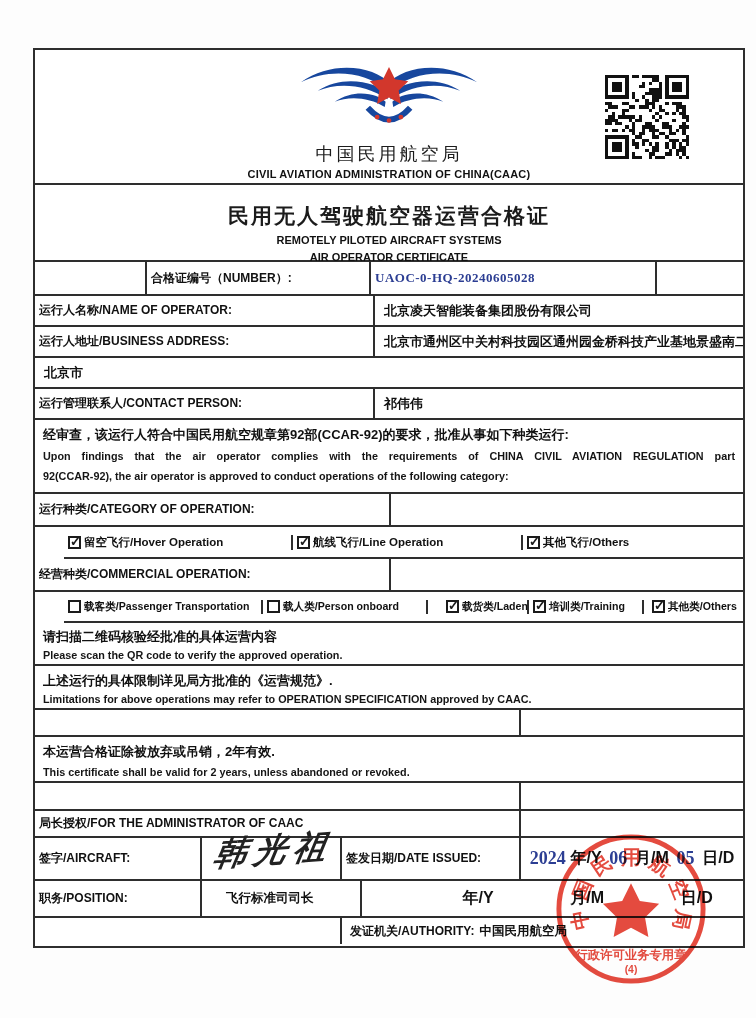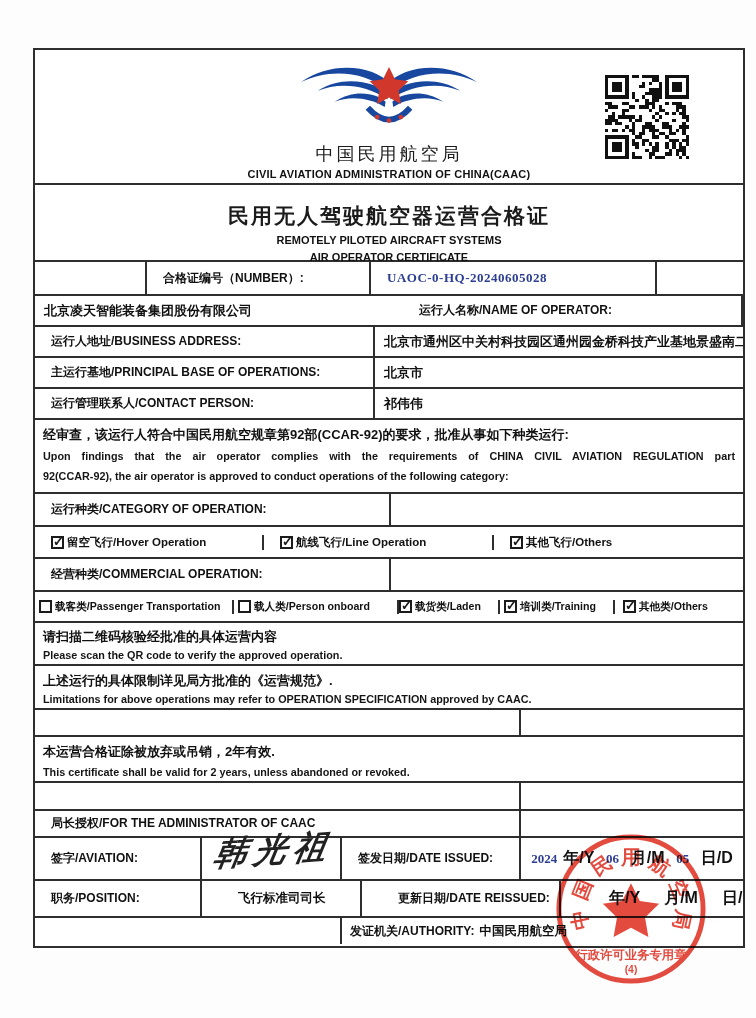--- a/index.html
+++ b/index.html
@@ -20,54 +20,54 @@
   .org-en{font-size:11px;font-weight:bold;letter-spacing:.2px;margin-top:2px;}
   .qr{position:absolute;top:24px;right:54px;width:84px;height:86px;}
 
   
   .ttl{height:77px;text-align:center;padding-top:17px;}
   .ttl-cn{font-family:"Liberation Serif",serif;font-size:21px;font-weight:600;letter-spacing:2px;color:#1b1b1b;}
   .ttl-en{font-size:11px;font-weight:bold;line-height:14px;margin-top:3px;}
 
   
   .cells{display:flex;align-items:stretch;}
-  .cell{border-right:2px solid #2e2e2e;display:flex;align-items:center;padding-left:16px;overflow:hidden;}
+  .cell{border-right:2px solid #2e2e2e;display:flex;align-items:center;padding-left:4px;overflow:hidden;}
   .cell.end{border-right:none;}
   .lab{font-size:12px;font-weight:bold;white-space:nowrap;}
   .val-cjk{font-size:13px;font-weight:bold;white-space:nowrap;}
   .val-num{font-family:"Liberation Serif",serif;font-size:13px;font-weight:600;color:#2c3e93;letter-spacing:.5px;}
 
   .num-row{height:34px;}
   .op-row{height:31px;}
 
   .para{padding:4px 8px 0 8px;}
   .p-cn{font-size:13px;font-weight:bold;line-height:22px;}
   .p-en{font-size:10.8px;font-weight:bold;color:#151515;line-height:20px;}
   .just{text-align:justify;text-align-last:justify;}
 
   .approval{height:74px;}
   .note{height:43px;}
   .lim{height:44px;}
   .valid{height:46px;}
 
   .label-row{height:33px;}
-  .cb-row{align-items:center;}
+  .cb-row{align-items:center;margin-left:29px;}
   .opt{font-size:11.5px;font-weight:bold;white-space:nowrap;}
   .box{width:13px;height:13px;border:2px solid #1b1b1b;margin:0 3px 0 0;position:relative;flex:none;background:#fff;}
   .box.on::after{content:"✓";position:absolute;left:0px;top:-4px;font-size:13px;font-weight:bold;color:#1b1b1b;}
 
   .empty-row{height:27px;}
   .admin-row{height:27px;}
 
   .sig-row{height:43px;}
   .pos-row{height:37px;gap:20px;}
   .auth-row{height:26px;border-bottom:none;}
   .dates{display:flex;align-items:center;justify-content:space-evenly;width:100%;padding:0 4px;}
   .dates .u{font-size:16px;font-weight:bold;white-space:nowrap;}
-  .dates .dv{font-family:"Liberation Serif",serif;font-size:13px;font-weight:600;color:#2c3e93;min-width:24px;text-align:center;}
+  .dates .dv{font-family:"Liberation Serif",serif;font-size:18px;font-weight:600;color:#2c3e93;min-width:24px;text-align:center;}
 
   .sig-script{position:absolute;left:214px;top:827px;z-index:4;width:150px;
       font-family:"Liberation Serif",serif;font-style:italic;font-weight:600;font-size:33px;
       letter-spacing:7px;color:#222;transform:rotate(-4deg) skewX(-14deg);white-space:nowrap;}
 
   .stamp{position:absolute;left:552px;top:830px;width:158px;height:158px;z-index:5;
          opacity:.92;mix-blend-mode:multiply;pointer-events:none;}
 </style>
 </head>
 <body>
@@ -407,39 +407,36 @@
     <div class="cell" style="width:224px">
       <span class="lab">合格证编号（NUMBER）:</span>
     </div>
     <div class="cell" style="width:286px">
       <span class="val-num">UAOC-0-HQ-20240605028</span>
     </div>
     <div class="cell end" style="flex:1"></div>
   </div>
 
   <div class="row cells op-row">
+    <div class="cell" style="width:340px">
+        <span class="lab">运行人名称/NAME OF OPERATOR:</span>
+      </div>
     <div class="cell end" style="flex:1;padding-left:9px">
         <span class="val-cjk">北京凌天智能装备集团股份有限公司</span>
-      </div>
-    <div class="cell" style="width:340px">
-        <span class="lab">运行人名称/NAME OF OPERATOR:</span>
       </div>
   </div>
   <div class="row cells op-row">
     <div class="cell" style="width:340px">
         <span class="lab">运行人地址/BUSINESS ADDRESS:</span>
       </div>
     <div class="cell end" style="flex:1;padding-left:9px">
         <span class="val-cjk">北京市通州区中关村科技园区通州园金桥科技产业基地景盛南二街</span>
       </div>
   </div>
   <div class="row cells op-row">
-    <div class="cell" style="width:340px">
-        <span class="lab">主运行基地/PRINCIPAL BASE OF OPERATIONS:</span>
-      </div>
     <div class="cell end" style="flex:1;padding-left:9px">
         <span class="val-cjk">北京市</span>
       </div>
   </div>
   <div class="row cells op-row">
     <div class="cell" style="width:340px">
         <span class="lab">运行管理联系人/CONTACT PERSON:</span>
       </div>
     <div class="cell end" style="flex:1;padding-left:9px">
         <span class="val-cjk">祁伟伟</span>
@@ -481,21 +478,21 @@
   </div>
   <div class="row cells cb-row" style="height:31px">
     <div class="cell" style="width:199px;padding-left:4px">
       <span class="box"></span>
       <span class="opt" style="font-size:10.6px">载客类/Passenger Transportation</span>
     </div>
     <div class="cell" style="width:165px;padding-left:4px">
       <span class="box"></span>
       <span class="opt" style="font-size:10.6px">载人类/Person onboard</span>
     </div>
-    <div class="cell" style="width:101px;padding-left:0">
+    <div class="cell" style="width:101px;padding-left:18px">
       <span class="box on"></span>
       <span class="opt" style="font-size:10.6px">载货类/Laden</span>
     </div>
     <div class="cell" style="width:115px;padding-left:4px">
       <span class="box on"></span>
       <span class="opt" style="font-size:10.6px">培训类/Training</span>
     </div>
     <div class="cell end" style="flex:1;padding-left:8px">
       <span class="box on"></span>
       <span class="opt" style="font-size:10.6px">其他类/Others</span>
@@ -529,21 +526,21 @@
 
   <div class="row cells admin-row">
     <div class="cell" style="width:486px">
         <span class="lab">局长授权/FOR THE ADMINISTRATOR OF CAAC</span>
       </div>
     <div class="cell end" style="flex:1"></div>
   </div>
 
   <div class="row cells sig-row">
     <div class="cell" style="width:167px">
-        <span class="lab">签字/AVIATION:</span>
+        <span class="lab">签字/AIRCRAFT:</span>
       </div>
     <div class="cell" style="width:140px"></div>
     <div class="cell" style="width:179px">
         <span class="lab">签发日期/DATE ISSUED:</span>
       </div>
     <div class="cell end" style="flex:1;padding-left:0">
       <div class="dates">
         <span class="dv">2024</span>
         <span class="u">年/Y</span>
         <span class="dv">06</span>
@@ -554,23 +551,20 @@
     </div>
   </div>
 
   <div class="row cells pos-row">
     <div class="cell" style="width:167px">
         <span class="lab">职务/POSITION:</span>
       </div>
     <div class="cell" style="width:140px">
         <span class="val-cjk" style="font-size:12.5px">飞行标准司司长</span>
       </div>
-    <div class="cell" style="width:179px">
-        <span class="lab">更新日期/DATE REISSUED:</span>
-      </div>
     <div class="cell end" style="flex:1;padding-left:0">
       <div class="dates">
         <span class="dv"></span>
         <span class="u">年/Y</span>
         <span class="dv"></span>
         <span class="u">月/M</span>
         <span class="dv"></span>
         <span class="u">日/D</span>
       </div>
     </div>

